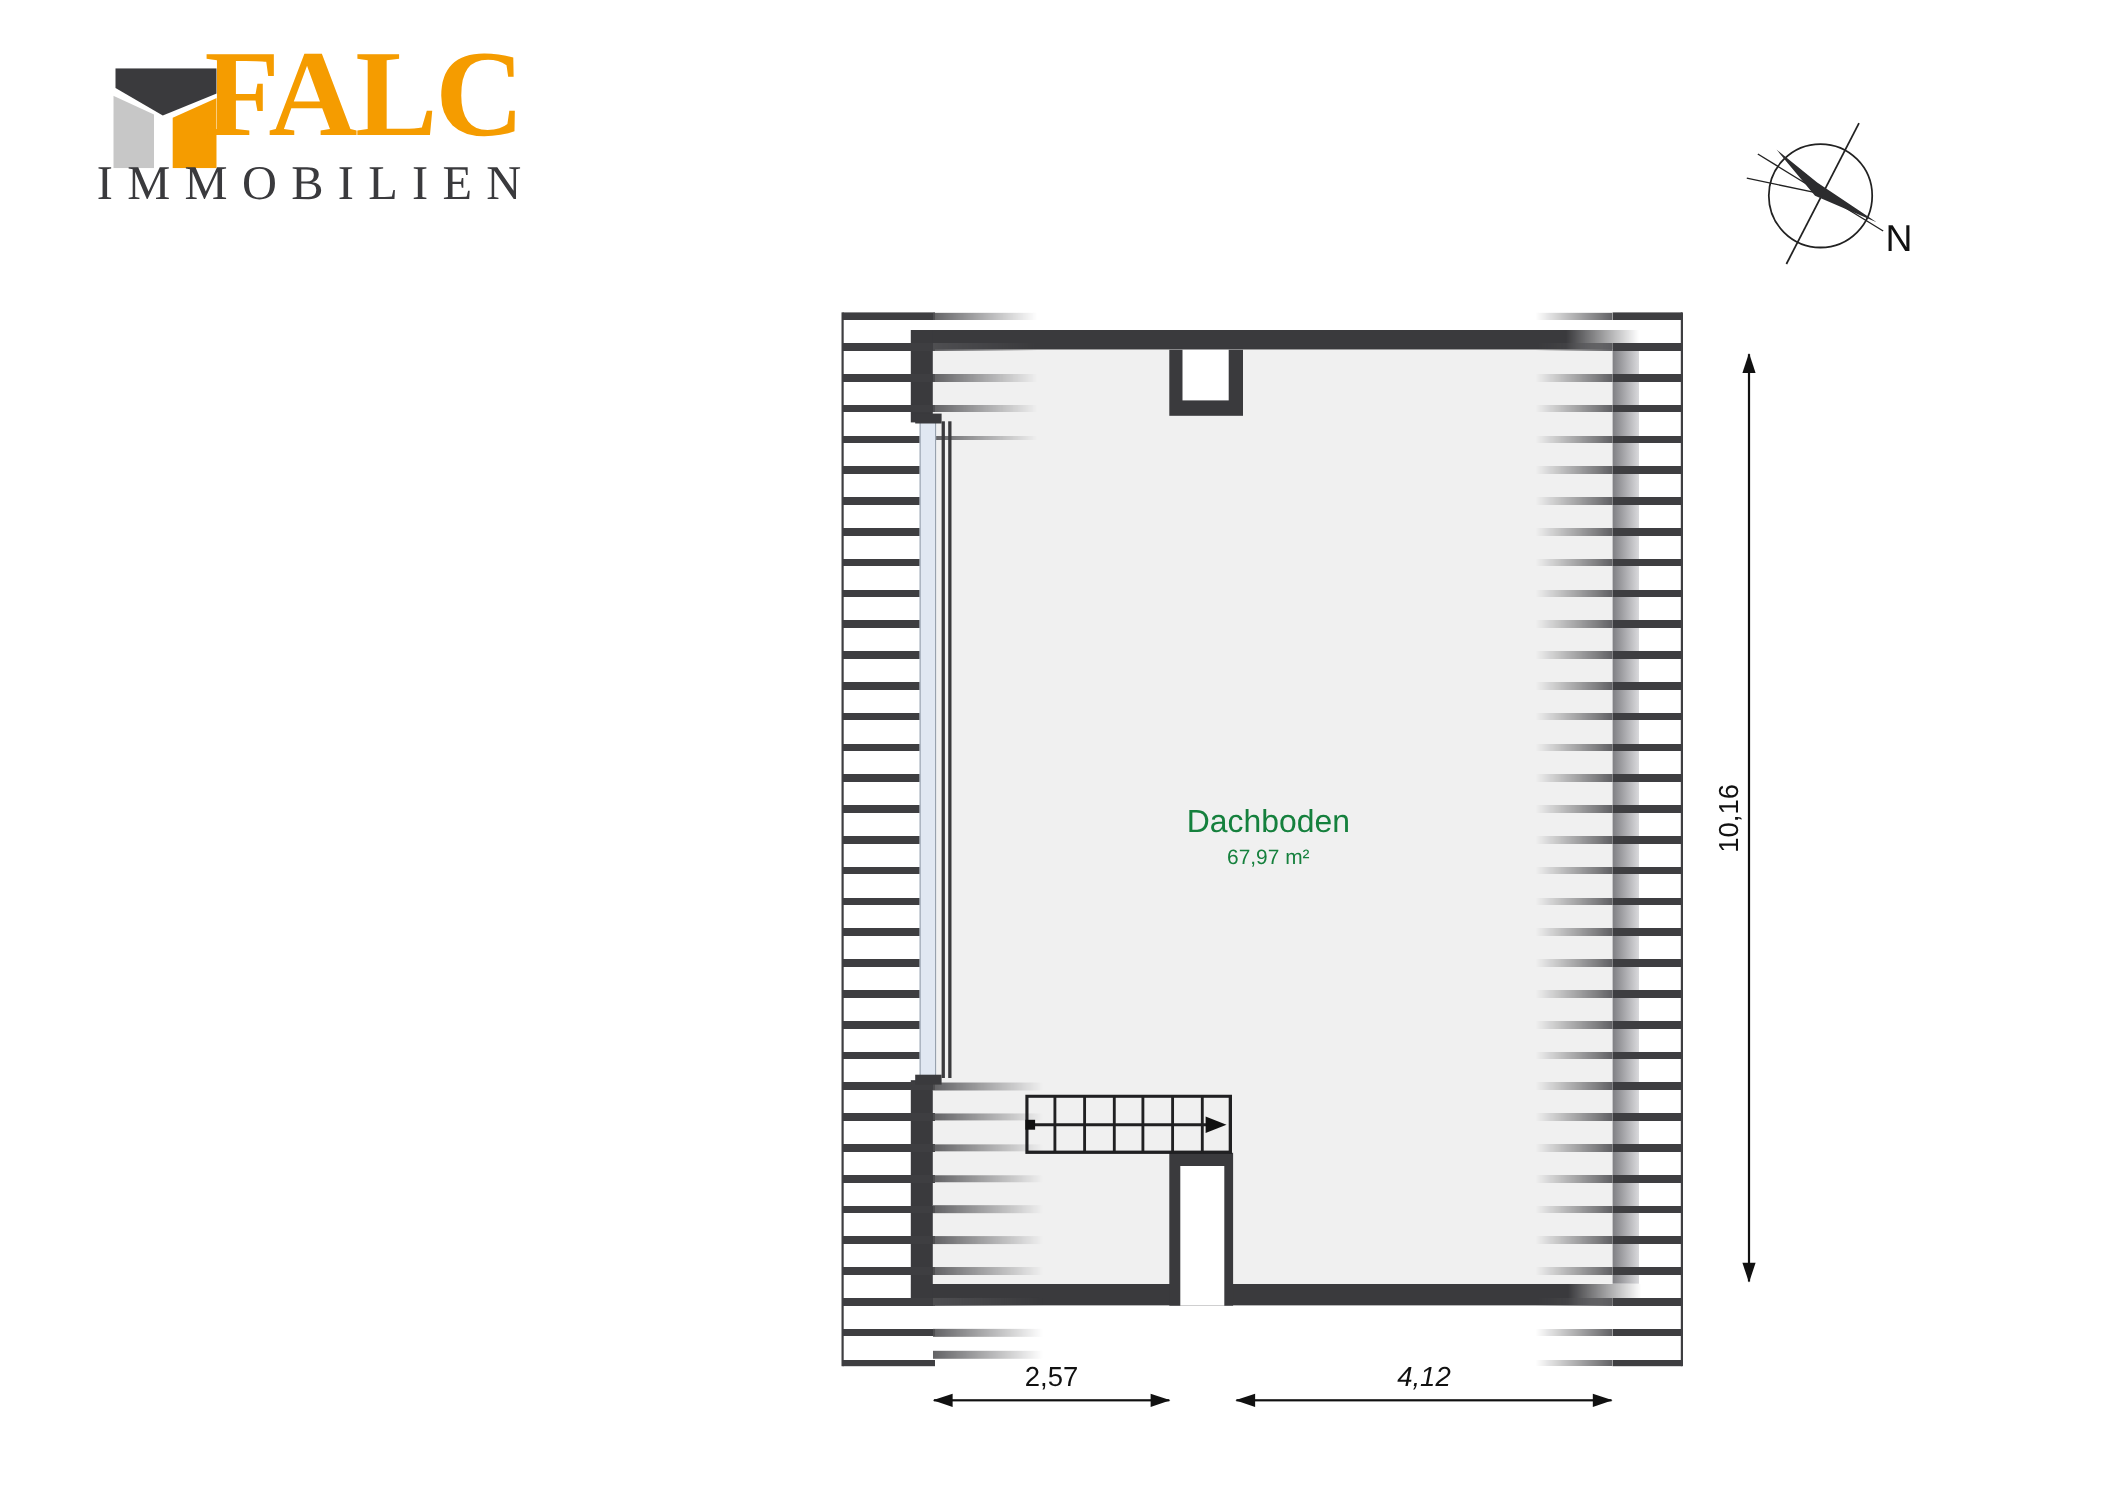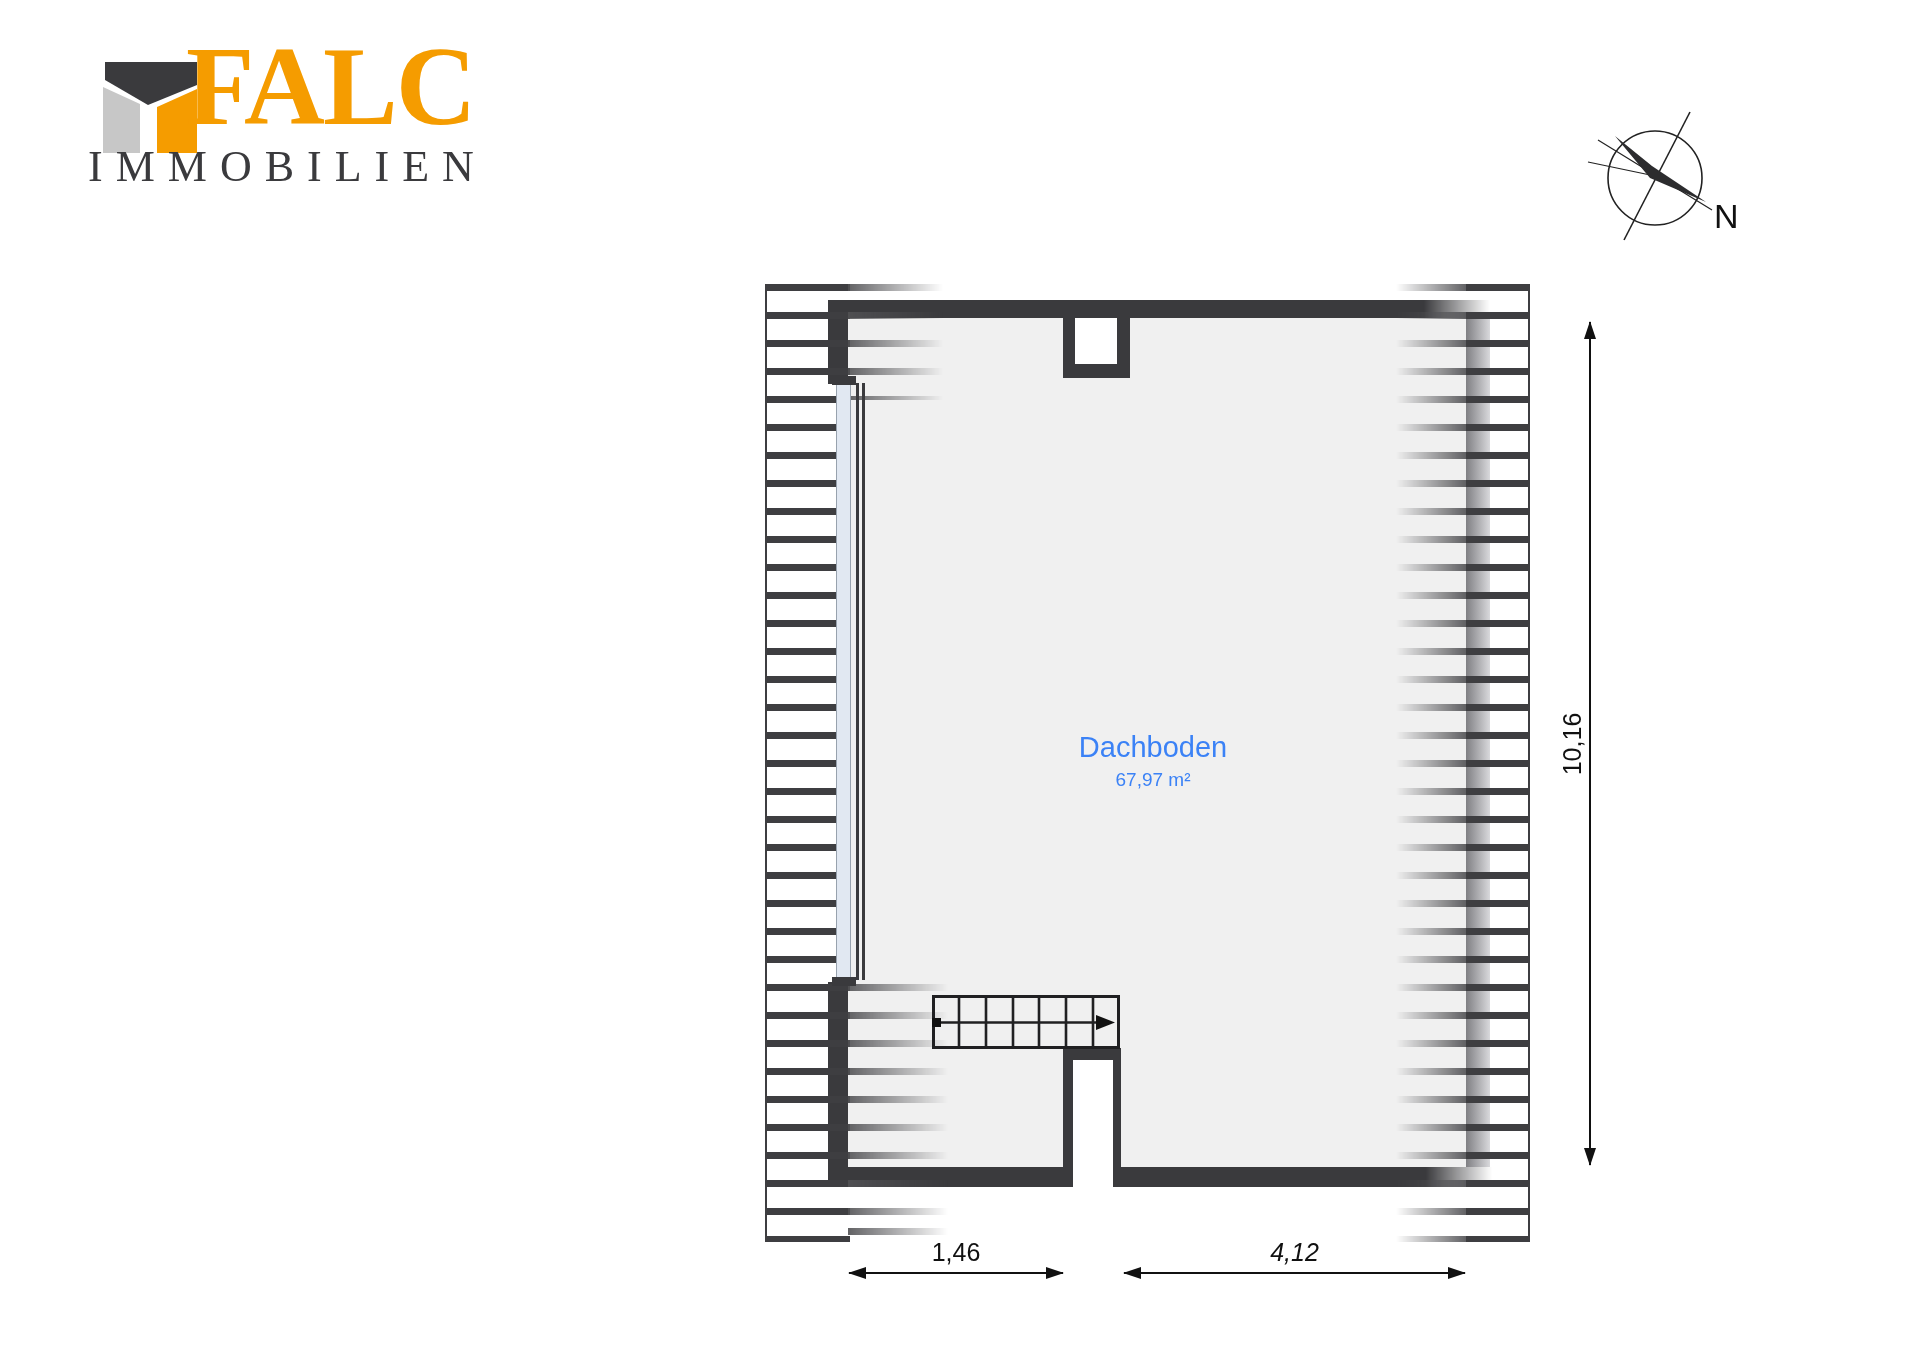--- a/index.html
+++ b/index.html
@@ -71,21 +71,21 @@
   .ah-right{right:-1px;top:-5px;border-top:6px solid transparent;border-bottom:6px solid transparent;border-left:18px solid #111;}
   .ah-up{top:-1px;left:-5px;border-left:6px solid transparent;border-right:6px solid transparent;border-bottom:18px solid #111;}
   .ah-down{bottom:-1px;left:-5px;border-left:6px solid transparent;border-right:6px solid transparent;border-top:18px solid #111;}
   .dim-label{position:absolute;font-size:25px;color:#111;text-align:center;z-index:8;}
   .lbl-257{left:849px;top:1238px;width:214px;}
   .lbl-412{left:1124px;top:1238px;width:341px;font-style:italic;}
   .lbl-1016{left:1527px;top:714px;width:90px;height:60px;display:flex;align-items:center;justify-content:center;
             transform:rotate(-90deg);}
 
   
-  .room-label{position:absolute;left:1003px;top:731px;width:300px;text-align:center;z-index:6;color:#3b82f6;}
+  .room-label{position:absolute;left:1003px;top:731px;width:300px;text-align:center;z-index:6;color:#15803d;}
   .room-name{font-size:29px;}
   .room-area{font-size:19px;margin-top:5px;}
 </style>
 </head>
 <body>
 
 <div class="canvas">
 
   <div>
     <svg class="logo-icon" width="94" height="91" viewBox="0 0 94 91">
@@ -145,21 +145,21 @@
     <polygon points="183,27.5 164,20 164,35" fill="#111"></polygon>
   </svg>
 
   <div class="shaft"></div>
   <div class="shaft-open"></div>
 
   <div class="dim-line-h" style="left:849px;top:1272px;width:214px;">
     <span class="ah ah-left"></span>
     <span class="ah ah-right"></span>
   </div>
-  <div class="dim-label lbl-257">1,46</div>
+  <div class="dim-label lbl-257">2,57</div>
 
   <div class="dim-line-h" style="left:1124px;top:1272px;width:341px;">
     <span class="ah ah-left"></span>
     <span class="ah ah-right"></span>
   </div>
   <div class="dim-label lbl-412">4,12</div>
 
   <div class="dim-line-v" style="left:1589px;top:322px;height:843px;">
     <span class="ah ah-up"></span>
     <span class="ah ah-down"></span>

